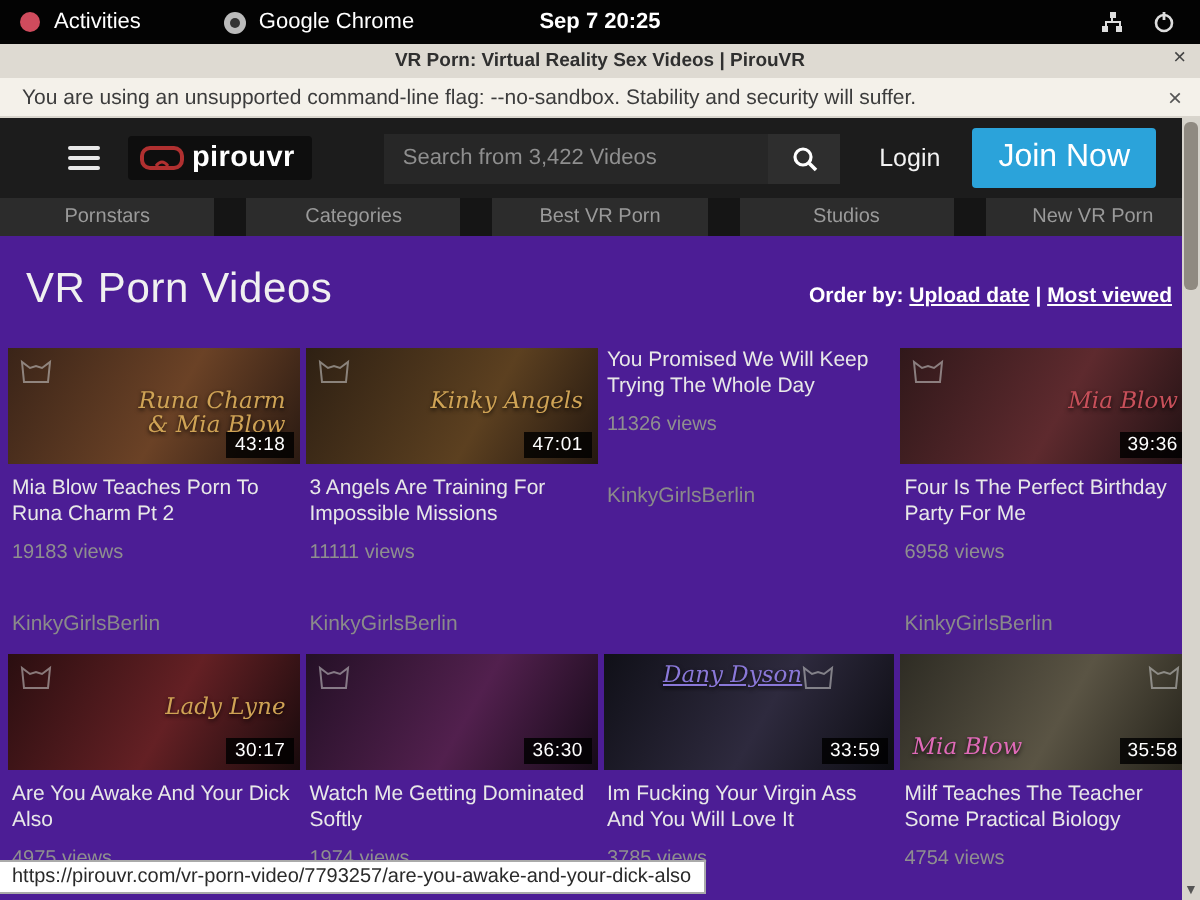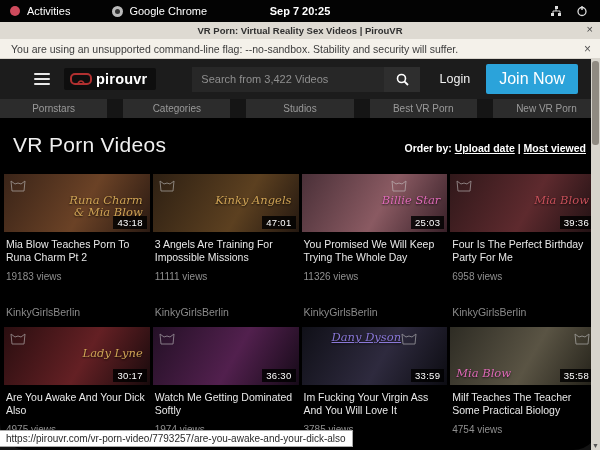--- a/index.html
+++ b/index.html
@@ -25,21 +25,21 @@
   .titlebar { position:absolute; top:22px; left:0; right:0; height:17px; background:#dedad2;
     color:#2f2f2f; font-size:9.5px; font-weight:bold; display:flex; align-items:center;
     justify-content:center; }
   .titlebar .close { position:absolute; right:7px; top:1px; font-size:11px; font-weight:normal; color:#444; cursor:default; }
   
   .infobar { position:absolute; top:39px; left:0; right:0; height:20px; background:#f4f1ea;
     border-bottom:1px solid #d9d5cd; color:#3c3c3c; font-size:10.5px; display:flex; align-items:center;
     padding-left:11px; }
   .infobar .close { position:absolute; right:9px; font-size:12px; color:#555; }
   
-  .viewport { position:absolute; top:59px; left:0; right:0; bottom:0; background:#000000;border-radius:27px; }
+  .viewport { position:absolute; top:59px; left:0; right:0; bottom:0; background:#4c1d95; }
   .hdr { height:40px; background:#1c1c1c; display:flex; align-items:center; padding:0 12px; }
   .burger { margin-left:22px; width:16px; display:flex; flex-direction:column; gap:3px; }
   .burger span { height:2px; background:#e8e8e8; border-radius:1px; }
   .logo { display:flex; align-items:center; margin-left:14px; background:#0e0e0e; padding:3px 9px 3px 6px; border-radius:2px; }
   .logo svg { margin-right:4px; }
   .logo-text { color:#fff; font-weight:bold; font-size:14.5px; letter-spacing:0.2px; }
   .search-wrap { display:flex; margin-left:36px; }
   .search-input { width:192px; height:25px; background:#272727; border:0; color:#c5c5c5;
     font-size:11px; padding:0 9px; outline:none; font-family:"Liberation Sans",sans-serif; }
   .search-input::placeholder { color:#8f8f8f; }
@@ -162,22 +162,22 @@
         </button>
       </div>
       <div class="hdr-spacer"></div>
       <span class="login">Login</span>
       <button class="join-btn">Join Now</button>
     </div>
 
     <div class="nav">
       <div class="nav-item">Pornstars</div>
       <div class="nav-item">Categories</div>
+      <div class="nav-item">Best VR Porn</div>
       <div class="nav-item">Studios</div>
-      <div class="nav-item">Best VR Porn</div>
       <div class="nav-item">New VR Porn</div>
     </div>
 
     <div class="page-head">
       <div class="page-title">VR Porn Videos</div>
       <div class="orderby">
         <span>Order by:</span>
         <a>Upload date</a>
         <span>|</span>
         <a>Most viewed</a>
@@ -206,27 +206,20 @@
             </svg>
           <span class="overlay-name c-gold">Kinky Angels</span>
           <span class="duration">47:01</span>
         </div>
         <div class="v-title">3 Angels Are Training For Impossible Missions</div>
         <div class="v-views">11111 views</div>
         <div class="v-studio">KinkyGirlsBerlin</div>
       </div>
 
       <div class="card">
-        <div class="thumb t2">
-          <svg class="cat-logo" style="left:auto;right:40px;" width="16" height="14" viewBox="0 0 16 14">
-              <path d="M2 13 L1 3 L5 6 L8 5 L11 6 L15 3 L14 13 Z" fill="none" stroke="#cfcfcf" stroke-width="1"></path>
-            </svg>
-          <span class="overlay-name c-pink">Billie Star</span>
-          <span class="duration">25:03</span>
-        </div>
         <div class="v-title">You Promised We Will Keep Trying The Whole Day</div>
         <div class="v-views">11326 views</div>
         <div class="v-studio">KinkyGirlsBerlin</div>
       </div>
 
       <div class="card">
         <div class="thumb t3">
           <svg class="cat-logo" width="16" height="14" viewBox="0 0 16 14">
               <path d="M2 13 L1 3 L5 6 L8 5 L11 6 L15 3 L14 13 Z" fill="none" stroke="#cfcfcf" stroke-width="1"></path>
             </svg>

